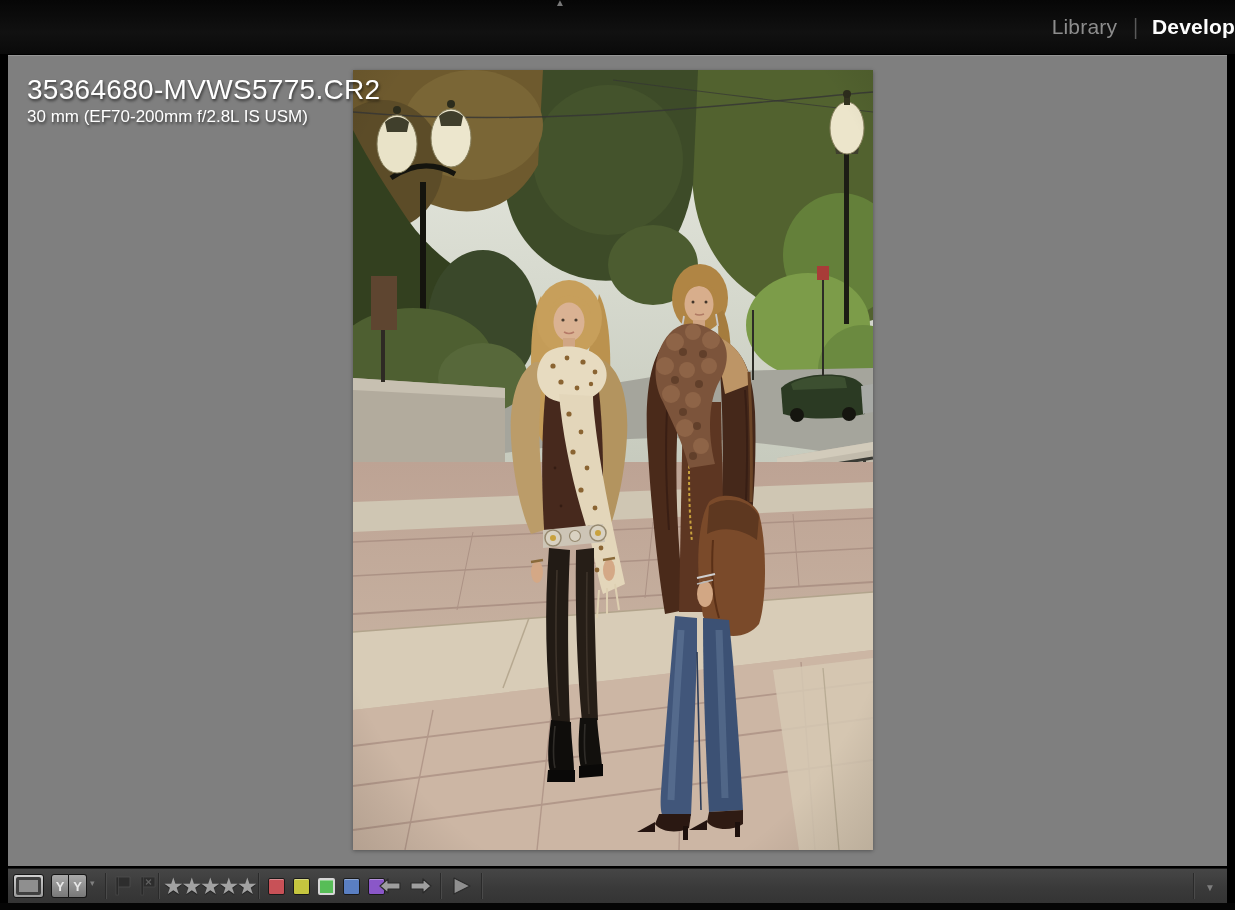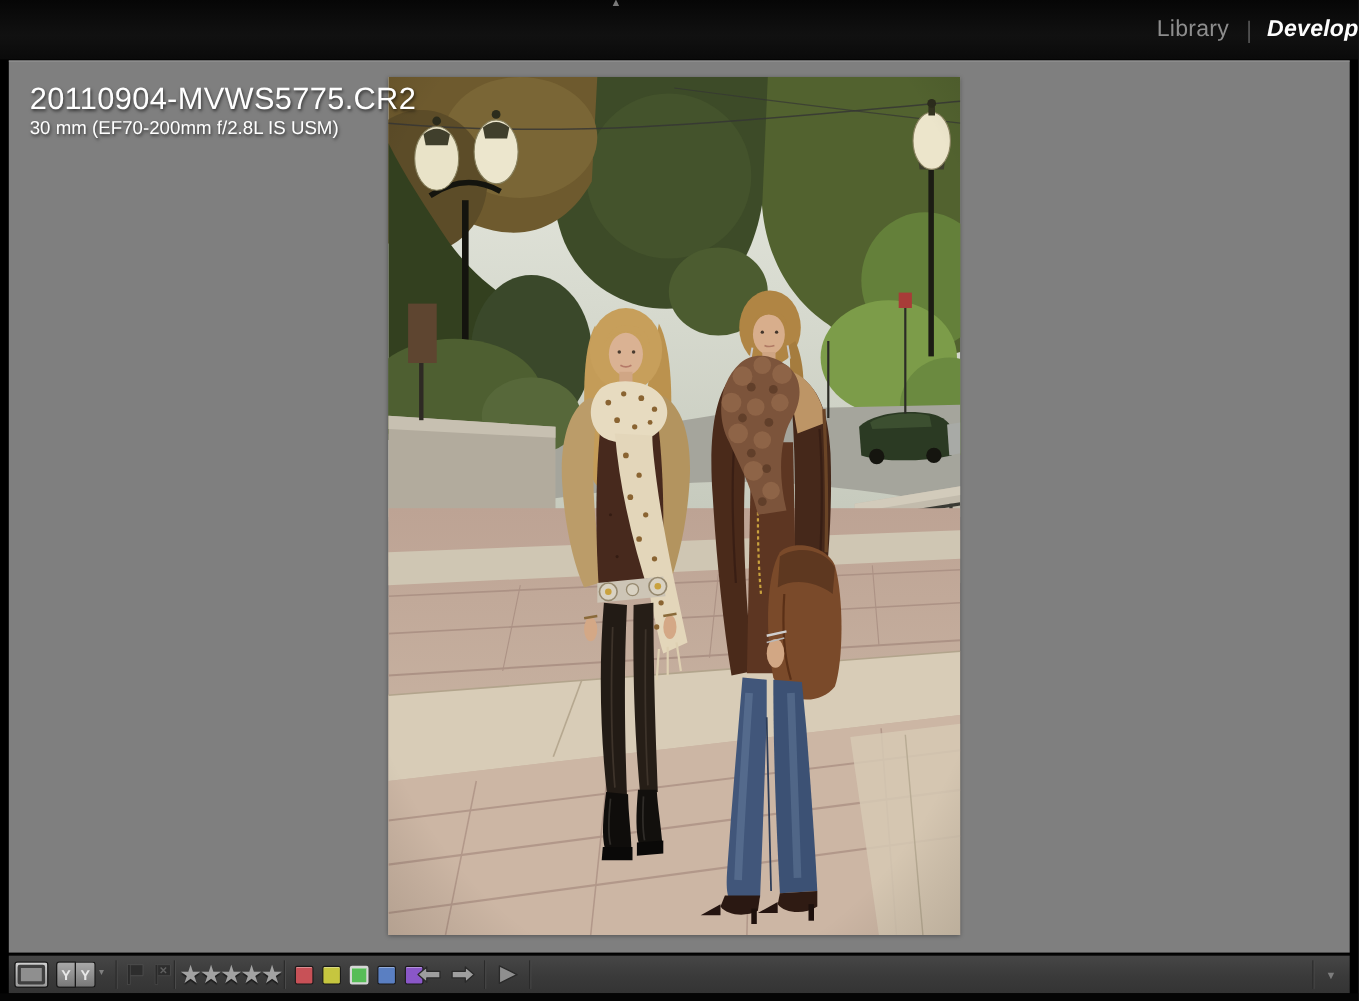--- a/index.html
+++ b/index.html
@@ -9,21 +9,21 @@
   
   .top-reveal{position:absolute;top:-3px;left:547px;width:26px;height:12px;color:#787878;
     font-size:10px;text-align:center;line-height:12px;cursor:pointer;z-index:30;}
 
   
   .module-bar{position:absolute;top:0;left:0;right:0;height:54px;
     background:linear-gradient(#060606,#111 60%,#0a0a0a);
     display:flex;align-items:center;justify-content:flex-end;box-sizing:border-box;}
   .module-item{font-size:21px;letter-spacing:.2px;cursor:pointer;}
   .module-item.inactive{color:#8d8d8d;font-weight:400;}
-  .module-item.active{color:#fdfdfd;font-weight:700;font-style:italic;}
+  .module-item.active{color:#fdfdfd;font-weight:700;}
   .module-sep{color:#5a5a5a;font-size:18px;margin:0 14px 0 16px;font-weight:300;transform:scaleY(1.2);}
 
   
   .workspace{position:absolute;left:8px;right:8px;top:55px;height:811px;background:#7f7f7f;
     border-top:1px solid #969696;box-sizing:border-box;}
   .photo-canvas{position:absolute;left:345px;top:14px;width:520px;height:780px;
     box-shadow:0 1px 4px rgba(0,0,0,.35);cursor:zoom-in;}
   .photo-canvas svg{display:block;}
 
   
@@ -88,21 +88,21 @@
 
   <header class="module-bar">
     <span class="module-item inactive">Library</span>
     <span class="module-sep">|</span>
     <span class="module-item active">Develop</span>
   </header>
 
   <main class="workspace">
 
     <div class="info-overlay">
-      <div class="info-filename">20110904-MVWS5775.CR2</div>
+      <div class="info-filename">35364680-MVWS5775.CR2</div>
       <div class="info-lens">30 mm (EF70-200mm f/2.8L IS USM)</div>
     </div>
 
     <div class="photo-canvas">
       <svg width="520" height="780" viewBox="0 0 520 780" preserveAspectRatio="none">
         <defs>
           <linearGradient id="sky" x1="0" y1="0" x2="0" y2="1">
             <stop offset="0" stop-color="#e9ebe2"></stop>
               <stop offset="1" stop-color="#c6cabd"></stop>
           </linearGradient>

